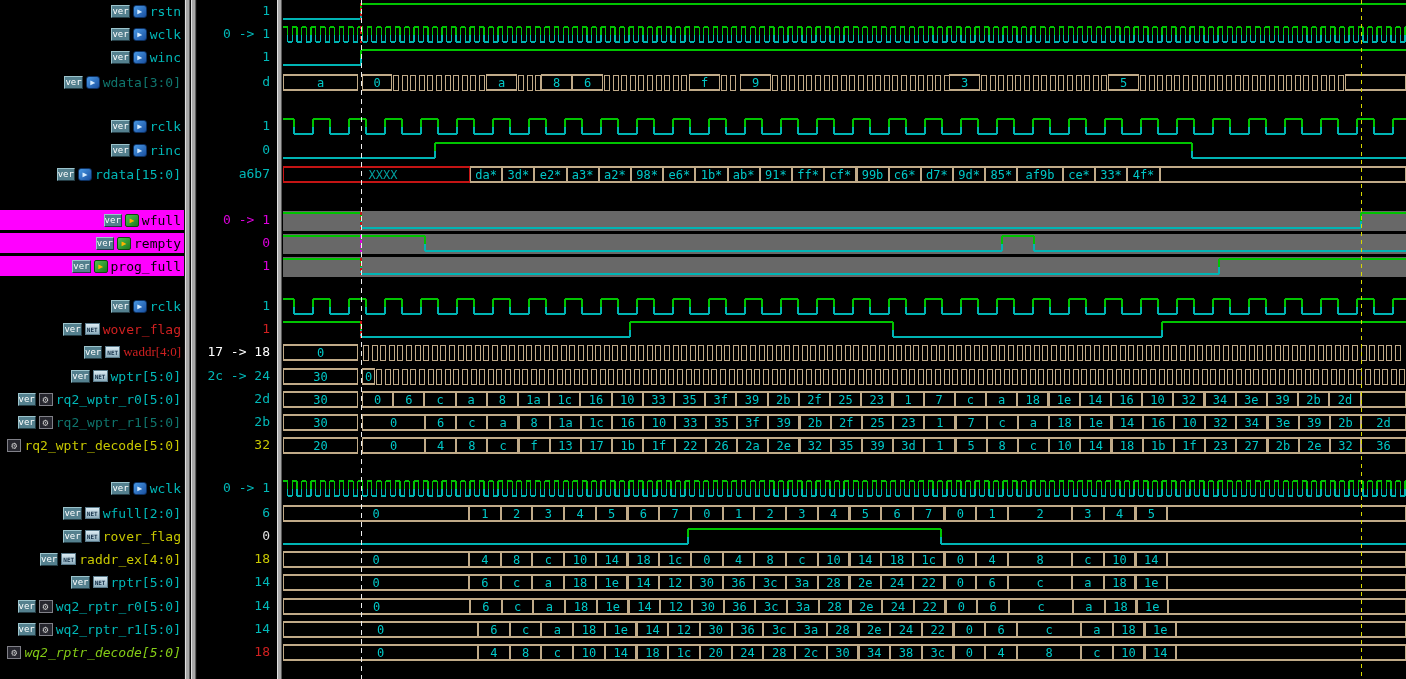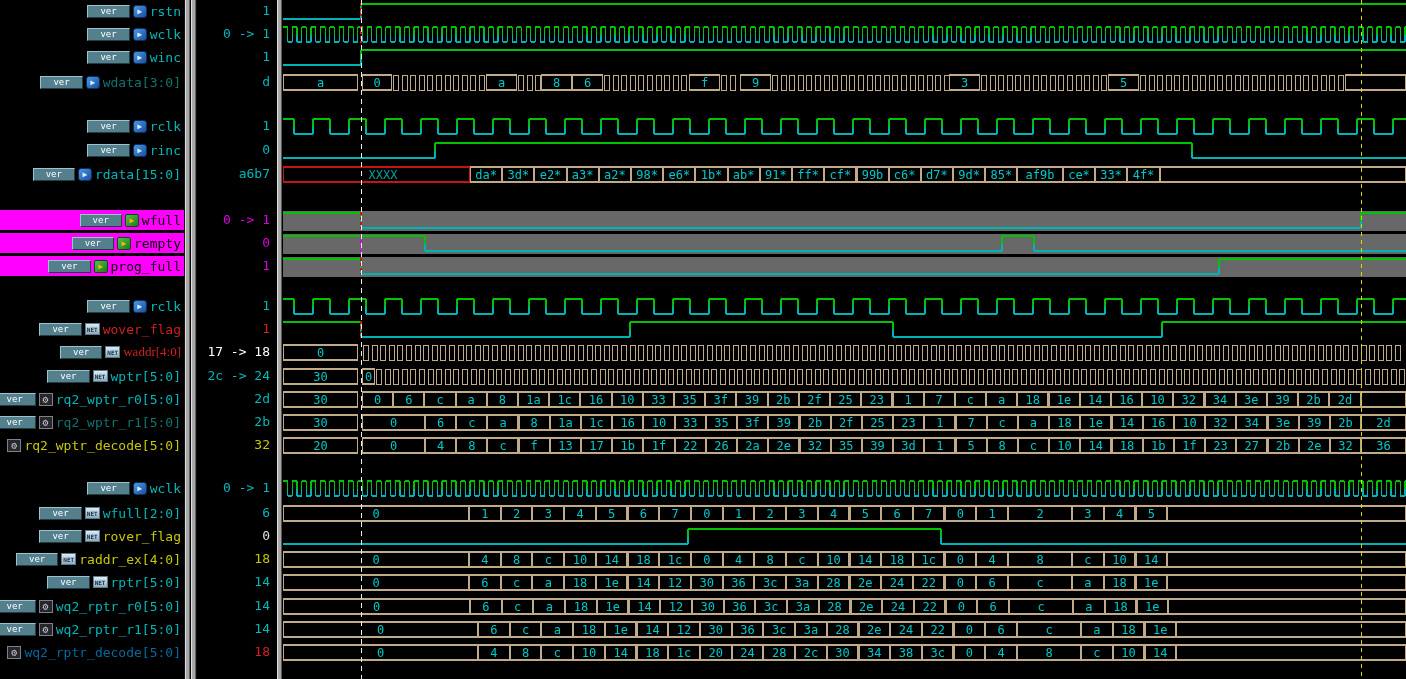--- a/index.html
+++ b/index.html
@@ -13,21 +13,21 @@
   #split2{position:absolute;left:276px;top:0;width:7px;height:679px;
     background:linear-gradient(90deg,#000 0 1px,#e0e0e0 1px 2px,#a8a8a8 2px 5px,#585858 5px 6px,#000 6px 7px);}
   .nrow{position:absolute;left:0;width:184px;height:20px;display:flex;align-items:center;
         justify-content:flex-end;gap:3px;padding-right:3px;box-sizing:border-box;
         font-size:13px;white-space:nowrap;}
   .nrow.hl{background:#ff00ff;}
   .vrow{position:absolute;left:0;width:73px;height:20px;line-height:20px;text-align:right;
         font-size:13px;white-space:pre;}
   .icon{display:inline-flex;align-items:center;justify-content:center;flex:0 0 auto;
         box-sizing:border-box;}
-  .icon.ver{background:#54808e;color:#fff;font-size:9px;height:13px;padding:0 12px;
+  .icon.ver{background:#54808e;color:#fff;font-size:9px;height:13px;padding:0 0;
         border:1px solid;border-color:#9cc4cc #243c44 #243c44 #9cc4cc;}
   .icon.in,.icon.out{width:14px;height:13px;border-radius:3px;color:#d6ecff;font-size:8px;
         background:linear-gradient(135deg,#4898e4,#1a50a0);border:1px solid #0c3060;}
   .icon.outg{width:14px;height:13px;border-radius:2px;color:#ffb400;font-size:8px;
         background:linear-gradient(135deg,#50c050,#1e7a1e);border:1px solid #0c4a0c;}
   .icon.net{width:15px;height:12px;color:#16324a;font-size:6px;font-weight:bold;
         background:linear-gradient(180deg,#dcecf4,#8cacbc);border:1px solid #5a7a8a;}
   .icon.gear{width:14px;height:13px;background:#26262e;border:1px solid #808088;
         color:#d0d0d0;font-size:10px;line-height:11px;}
   svg text{font-family:"DejaVu Sans Mono",monospace;}
@@ -151,21 +151,21 @@
         <span class="icon gear">⚙</span>
         <span style="color: rgb(0, 184, 184);">wq2_rptr_r0[5:0]</span>
       </div>
       <div class="nrow" style="top: 619px;">
         <span class="icon ver">ver</span>
         <span class="icon gear">⚙</span>
         <span style="color: rgb(0, 184, 184);">wq2_rptr_r1[5:0]</span>
       </div>
       <div class="nrow" style="top: 642px;">
         <span class="icon gear">⚙</span>
-        <span style="color: #0369a1;">wq2_rptr_decode[5:0]</span>
+        <span style="color: #84cc16; font-style: italic;">wq2_rptr_decode[5:0]</span>
       </div>
     </div>
   <div id="split1"></div>
   <div id="values">
       <div class="vrow" style="top: 1px; color: rgb(0, 184, 184);">1</div>
       <div class="vrow" style="top: 24px; color: rgb(0, 184, 184);">0 -&gt; 1</div>
       <div class="vrow" style="top: 47px; color: rgb(0, 184, 184);">1</div>
       <div class="vrow" style="top: 72px; color: rgb(0, 184, 184);">d</div>
       <div class="vrow" style="top: 116px; color: rgb(0, 184, 184);">1</div>
       <div class="vrow" style="top: 140px; color: rgb(0, 184, 184);">0</div>

